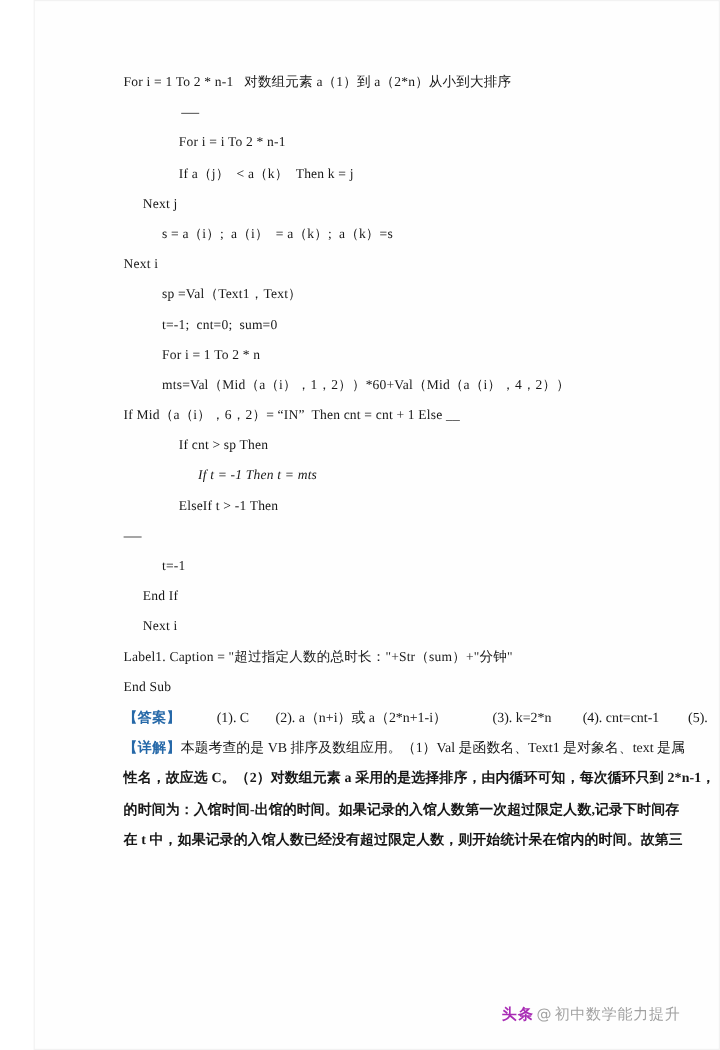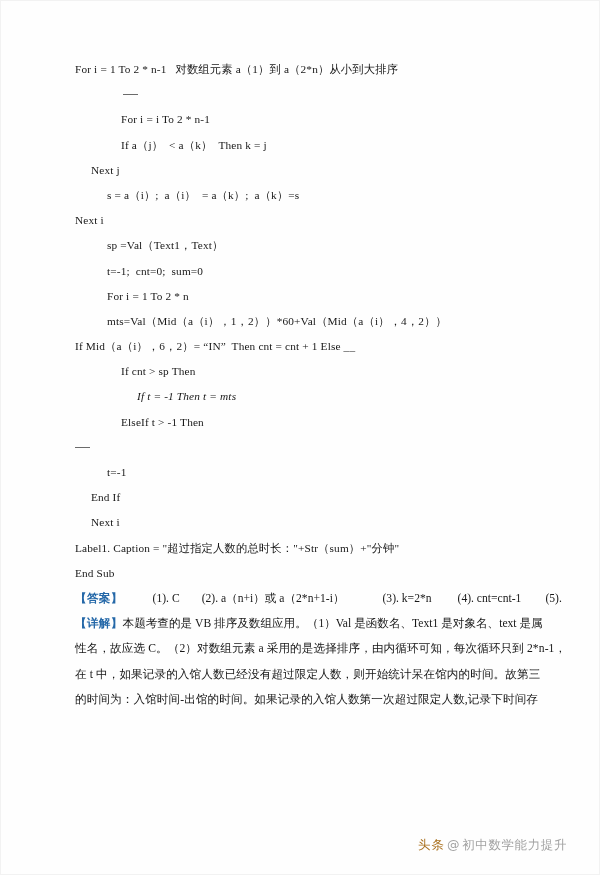--- a/index.html
+++ b/index.html
@@ -16,20 +16,21 @@
     position: relative;
   }
 
   
   .page {
     position: absolute;
     inset: 0;
     background: #fefefe;
     box-sizing: border-box;
     border: 1px solid #f2f2f2;
+    margin-left: 28px;
   }
 
   .content {
     position: absolute;
     left: 74px;
     top: 56px;
     width: 456px;
   }
 
   
@@ -89,35 +90,36 @@
     font-size: 11.6px;
     line-height: 25.2px;
     color: #171717;
     text-align: justify;
     text-justify: inter-character;
     letter-spacing: 0.1px;
   }
   .para-line {
     height: 25.2px;
     white-space: pre;
+    font-weight: bold;
   }
 
   
   .watermark {
     position: absolute;
     right: 32px;
     bottom: 20px;
     font-family: "DejaVu Sans", "Liberation Sans", sans-serif;
     font-size: 12.5px;
     color: #9a9a9a;
     letter-spacing: 0.6px;
     white-space: nowrap;
     opacity: 0.92;
   }
-  .watermark .wm-brand { font-weight: 400; color: #a16207; letter-spacing: 1px; }
+  .watermark .wm-brand { font-weight: 700; color: #a21caf; letter-spacing: 1px; }
   .watermark .wm-at { margin: 0 2px; }
 </style>
 </head>
 <body>
 
 <div class="page">
 
   <div class="content">
 
     <div class="code-block"><div class="code-line ind0">For i = 1 To 2 * n-1   对数组元素 a（1）到 a（2*n）从小到大排序</div><div class="dash-line"><i style="left: 48px;"></i></div><div class="code-line ind3">For i = i To 2 * n-1</div><div class="code-line ind3">If a（j）  &lt; a（k）  Then k = j</div><div class="code-line ind1">Next j</div><div class="code-line ind2">s = a（i）;  a（i）  = a（k）;  a（k）=s</div><div class="code-line ind0">Next i</div><div class="code-line ind2">sp =Val（Text1，Text）</div><div class="code-line ind2">t=-1;  cnt=0;  sum=0</div><div class="code-line ind2">For i = 1 To 2 * n</div><div class="code-line ind2">mts=Val（Mid（a（i），1，2））*60+Val（Mid（a（i），4，2））</div><div class="code-line ind0">If Mid（a（i），6，2）= “IN”  Then cnt = cnt + 1 Else __</div><div class="code-line ind3">If cnt &gt; sp Then</div><div class="code-line ind4">If t = -1 Then t = mts</div><div class="code-line ind3">ElseIf t &gt; -1 Then</div><div class="dash-line"><i style="left: 0px;"></i></div><div class="code-line ind2">t=-1</div><div class="code-line ind1">End If</div><div class="code-line ind1">Next i</div><div class="code-line ind0">Label1. Caption = "超过指定人数的总时长："+Str（sum）+"分钟"</div><div class="code-line ind0">End Sub</div></div>
@@ -125,22 +127,22 @@
     <div class="ans-block">
 
       <div class="ans-row"><span class="tag">【答案】</span><span class="gap-a"></span><span>(1). C</span><span class="gap-b"></span><span>(2). a（n+i）或 a（2*n+1-i）</span><span class="gap-c"></span><span>(3). k=2*n</span><span class="gap-d"></span><span>(4). cnt=cnt-1</span><span class="gap-e"></span><span>(5).</span></div>
 
 
 
       <div class="ans-row"><span class="tag">【详解】</span><span>本题考查的是 VB 排序及数组应用。（1）Val 是函数名、Text1 是对象名、text 是属</span></div>
 
       <div class="para">
           <div class="para-line">性名，故应选 C。（2）对数组元素 a 采用的是选择排序，由内循环可知，每次循环只到 2*n-1，</div>
+          <div class="para-line">的时间为：入馆时间-出馆的时间。如果记录的入馆人数第一次超过限定人数,记录下时间存</div>
           <div class="para-line">在 t 中，如果记录的入馆人数已经没有超过限定人数，则开始统计呆在馆内的时间。故第三</div>
-          <div class="para-line">的时间为：入馆时间-出馆的时间。如果记录的入馆人数第一次超过限定人数,记录下时间存</div>
         </div>
 
     </div>
   </div>
 
   <div class="watermark">
     <span class="wm-brand">头条</span><span class="wm-at">@</span><span>初中数学能力提升</span>
   </div>
 
 </div>

